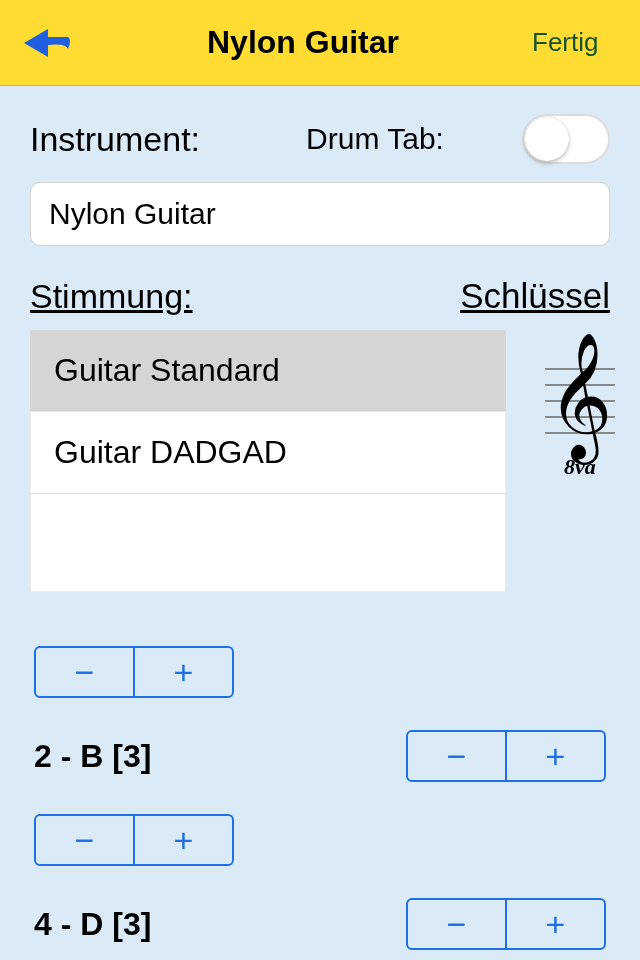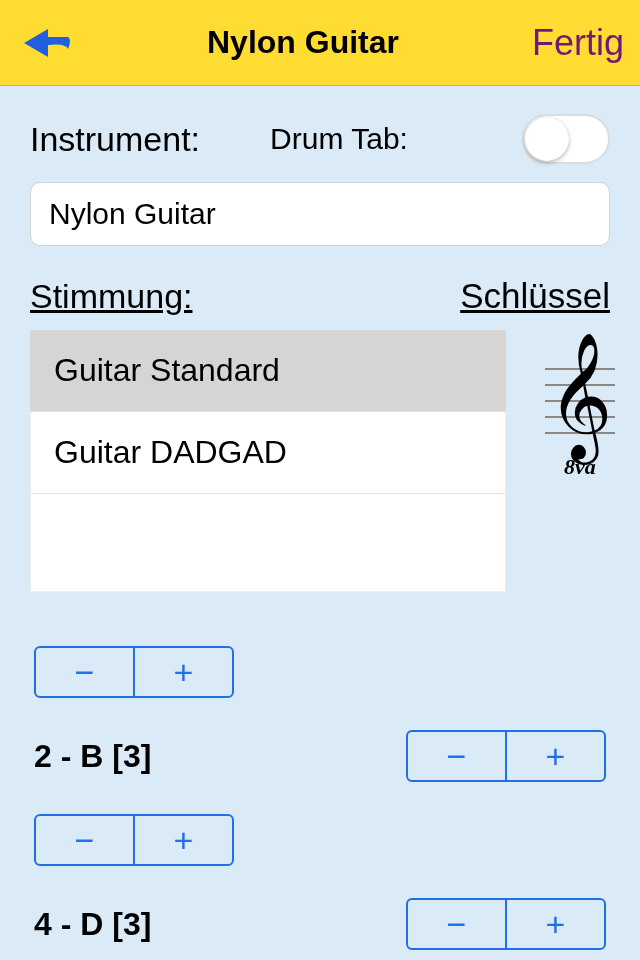--- a/index.html
+++ b/index.html
@@ -21,32 +21,33 @@
   .back-arrow { width: 56px; }
   .back-arrow svg { display: block; }
   .header-title {
     font-size: 32px;
     font-weight: 700;
     color: #000;
     flex: 1;
     text-align: center;
   }
   .done {
-    font-size: 36px;
-    color: #701a75;
+    font-size: 26px;
+    color: #14532d;
     font-weight: 400;
     width: 90px;
-    text-align: center;
+    text-align: left;
   }
   .content { padding: 18px 10px 0 10px; }
   .row1 {
     display: flex;
     align-items: center;
     margin: 10px 0 18px 0;
     padding: 0 20px;
+    gap: 36px;
   }
   .instr-label {
     font-size: 34px;
     font-weight: 400;
     flex: 0 0 auto;
   }
   .drum-label {
     font-size: 30px;
     margin-left: 70px;
     flex: 1;

